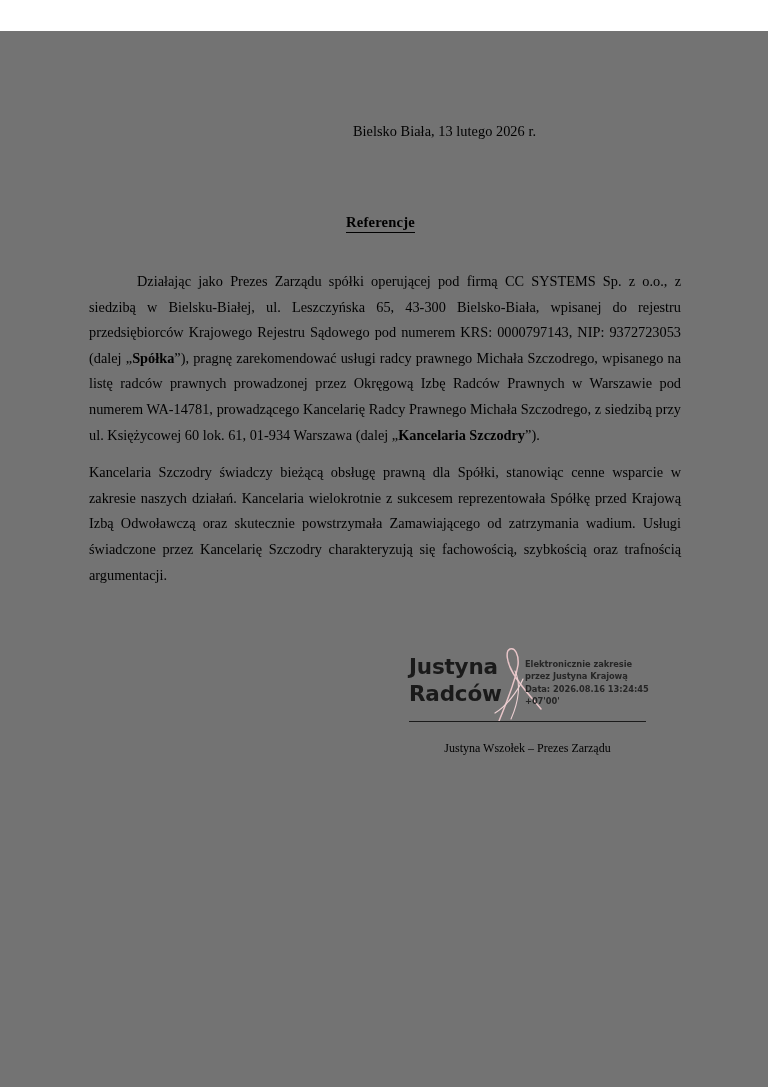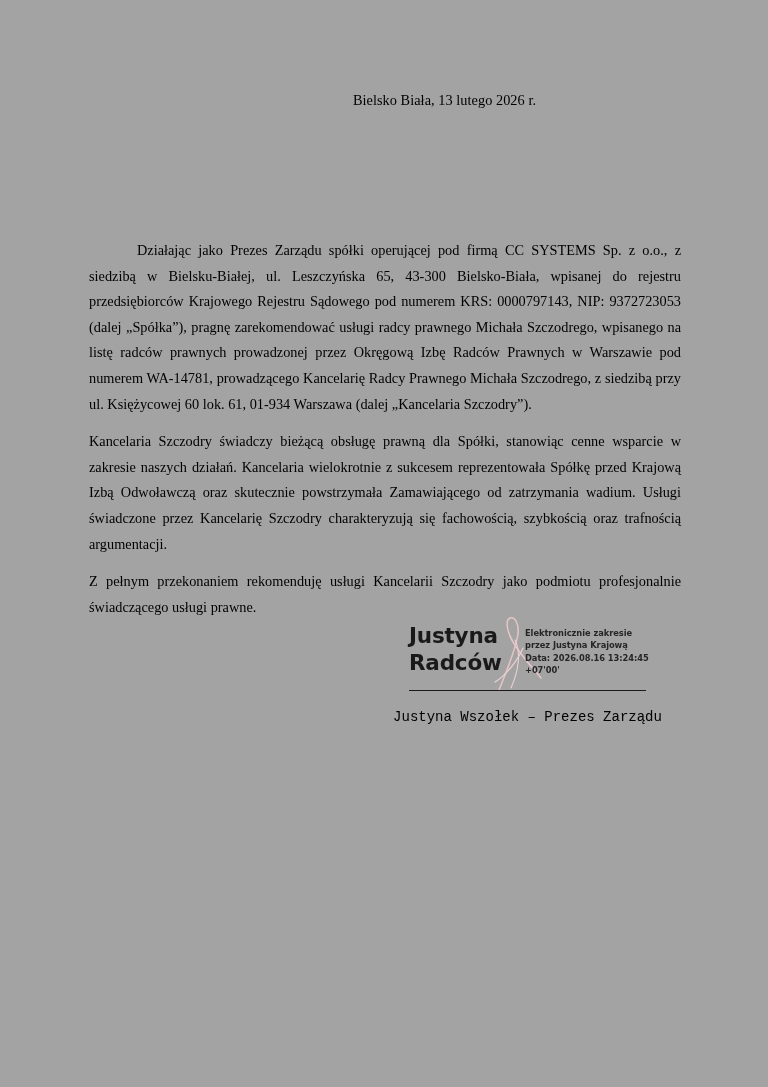--- a/index.html
+++ b/index.html
@@ -14,21 +14,22 @@
     position: relative;
     overflow: hidden;
     font-family: "Liberation Serif", "DejaVu Serif", serif;
     color: #000000;
     -webkit-font-smoothing: antialiased;
   }
 
   .page {
     position: absolute;
     inset: 0;
-    background: #a3a3a3;
+    background: #737373;
+    margin-top: 31px;
   }
 
   
   .date-line {
     position: absolute;
     left: 89px;
     top: 90px;
     width: 591px;
     text-align: center;
     font-size: 14.3px;
@@ -77,21 +78,21 @@
     text-justify: inter-word;
     letter-spacing: 0.01px;
     hyphens: none;
   }
   p.para.indent {
     text-indent: 48px;
   }
   p.para + p.para {
     margin-top: 12px;
   }
-  .b { font-weight: normal; }
+  .b { font-weight: bold; }
 
   
   .sign-wrap {
     position: absolute;
     left: 409px;
     top: 618px;
     width: 240px;
     height: 72px;
     font-weight: bold;
   }
@@ -132,42 +133,43 @@
     width: 237px;
     height: 0;
     border-top: 1.3px solid #1a1a1a;
   }
   .sign-caption {
     position: absolute;
     left: 360px;
     top: 707px;
     width: 335px;
     text-align: center;
-    font-size: 14px;
+    font-size: 12px;
     line-height: 20px;
-    font-family: Liberation Mono, monospace;
   }
 </style>
 </head>
 <body>
 
 <div class="page">
 
   <div class="date-line">
     <span class="shift">Bielsko Biała, 13 lutego 2026 r.</span>
   </div>
 
+  <div class="doc-title">
+    <span class="shift"><span class="u">Referencje</span></span>
+  </div>
 
   <div class="body-block">
 
     <p class="para indent"><span>Działając jako Prezes Zarządu spółki operującej pod firmą CC SYSTEMS Sp. z o.o., z siedzibą w Bielsku-Białej, ul. Leszczyńska 65, 43-300 Bielsko-Biała, wpisanej do rejestru przedsiębiorców Krajowego Rejestru Sądowego pod numerem KRS: 0000797143, NIP: 9372723053 (dalej „</span><span class="b">Spółka</span><span>”), pragnę zarekomendować usługi radcy prawnego Michała Szczodrego, wpisanego na listę radców prawnych prowadzonej przez Okręgową Izbę Radców Prawnych w Warszawie pod numerem WA-14781, prowadzącego Kancelarię Radcy Prawnego Michała Szczodrego, z siedzibą przy ul. Księżycowej 60 lok. 61, 01-934 Warszawa (dalej „</span><span class="b">Kancelaria Szczodry</span><span>”).</span></p>
 
     <p class="para">Kancelaria Szczodry świadczy bieżącą obsługę prawną dla Spółki, stanowiąc cenne wsparcie w zakresie naszych działań. Kancelaria wielokrotnie z sukcesem reprezentowała Spółkę przed Krajową Izbą Odwoławczą oraz skutecznie powstrzymała Zamawiającego od zatrzymania wadium. Usługi świadczone przez Kancelarię Szczodry charakteryzują się fachowością, szybkością oraz trafnością argumentacji.</p>
 
-    <p class="para">Z pełnym przekonaniem rekomenduję usługi Kancelarii Szczodry jako podmiotu profesjonalnie świadczącego usługi prawne.</p>
 
   </div>
 
   <div class="sign-wrap">
 
     <svg class="sign-flourish" viewBox="0 0 70 84" aria-hidden="true">
       <path d="M14 78 C 22 58, 30 40, 33 22 C 34 12, 30 4, 25 6 C 20 8, 22 20, 28 30 C 36 44, 48 56, 56 66" fill="none" stroke="#e8c5c8" stroke-width="1.5" stroke-linecap="round"></path>
       <path d="M10 70 C 20 64, 32 50, 38 36" fill="none" stroke="#edd2d4" stroke-width="1.2" stroke-linecap="round"></path>
       <path d="M30 28 C 36 40, 34 58, 26 76" fill="none" stroke="#ecd0d2" stroke-width="1.1" stroke-linecap="round"></path>
     </svg>

